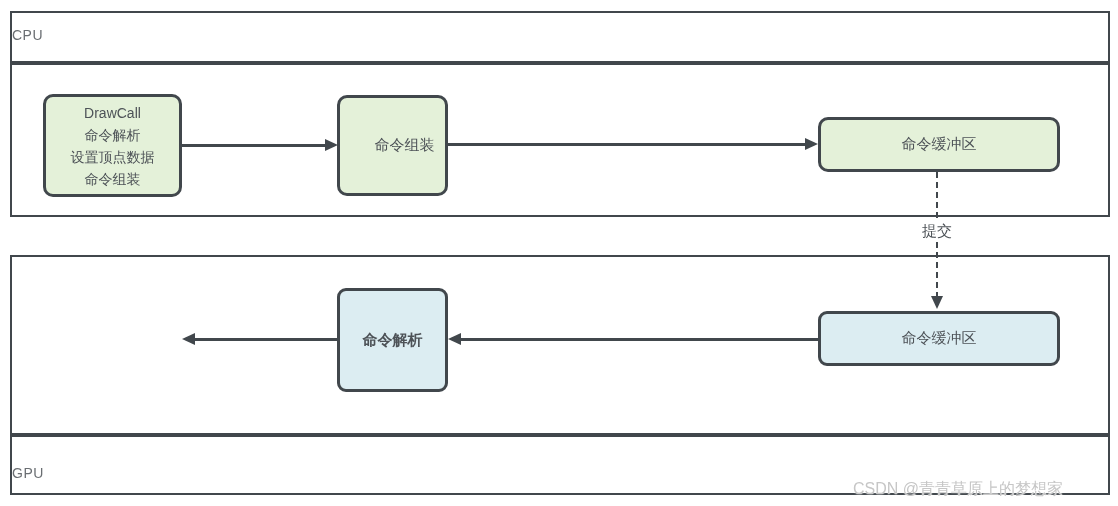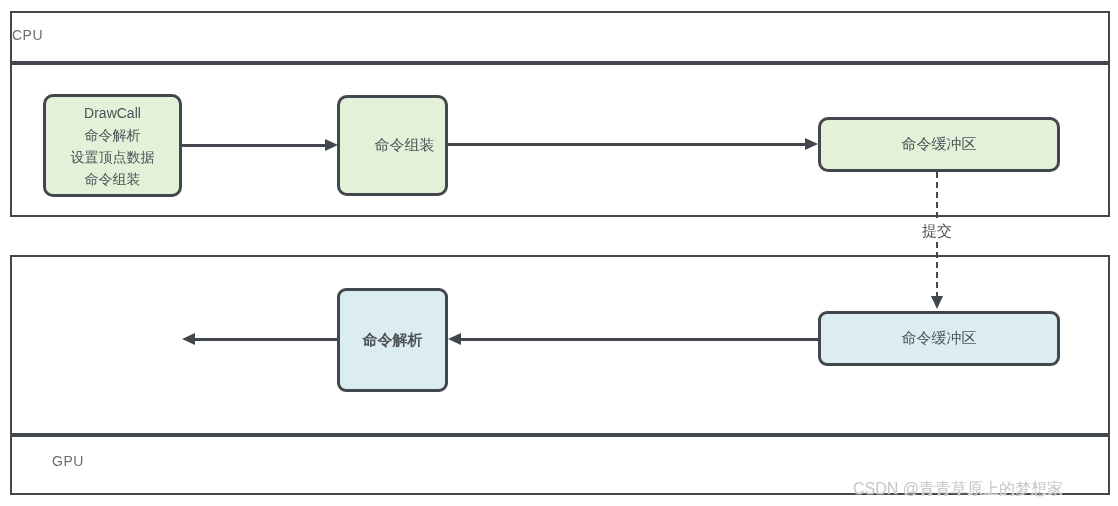--- a/index.html
+++ b/index.html
@@ -100,21 +100,21 @@
 
   <div class="section-frame" style="left:10px;top:11px;width:1100px;height:52px;">
     <div class="section-title" style="top:14px;">CPU</div>
   </div>
 
   <div class="section-frame" style="left:10px;top:63px;width:1100px;height:154px;"></div>
 
   <div class="section-frame" style="left:10px;top:255px;width:1100px;height:180px;"></div>
 
   <div class="section-frame" style="left:10px;top:435px;width:1100px;height:60px;">
-    <div class="section-title" style="top:16px;padding-left:40px;">GPU</div>
+    <div class="section-title" style="top:28px;">GPU</div>
   </div>
 
   <div class="node green" style="left:43px;top:94px;width:139px;height:103px;">
     <div class="multiline">
       <span>DrawCall</span>
       <span>命令解析</span>
       <span>设置顶点数据</span>
       <span>命令组装</span>
     </div>
   </div>

